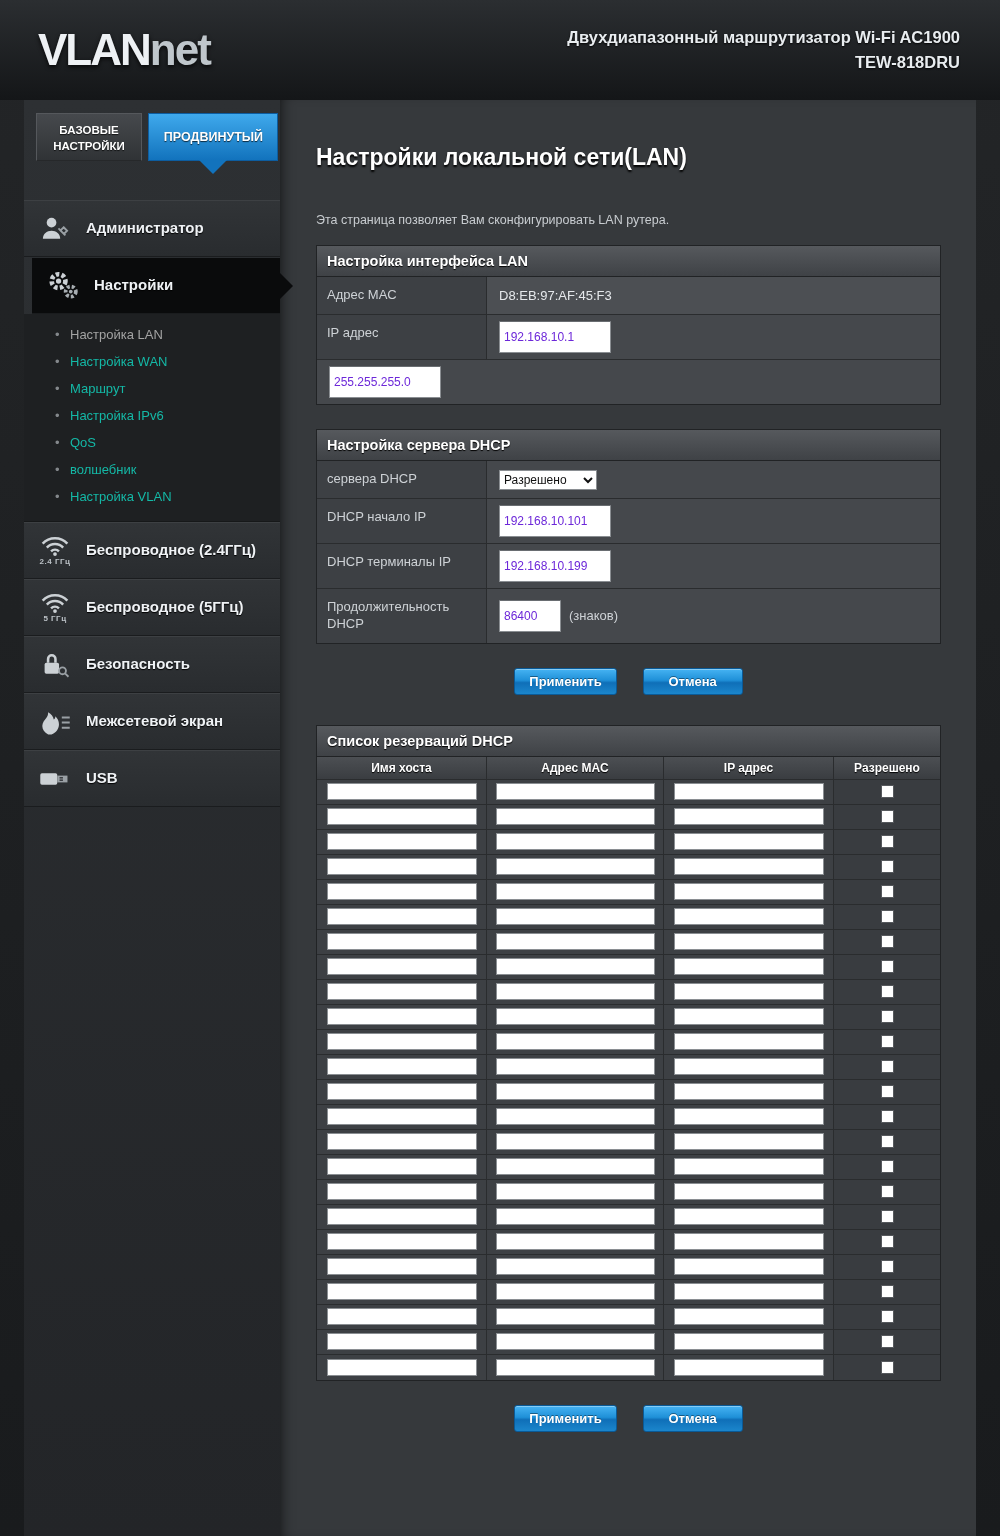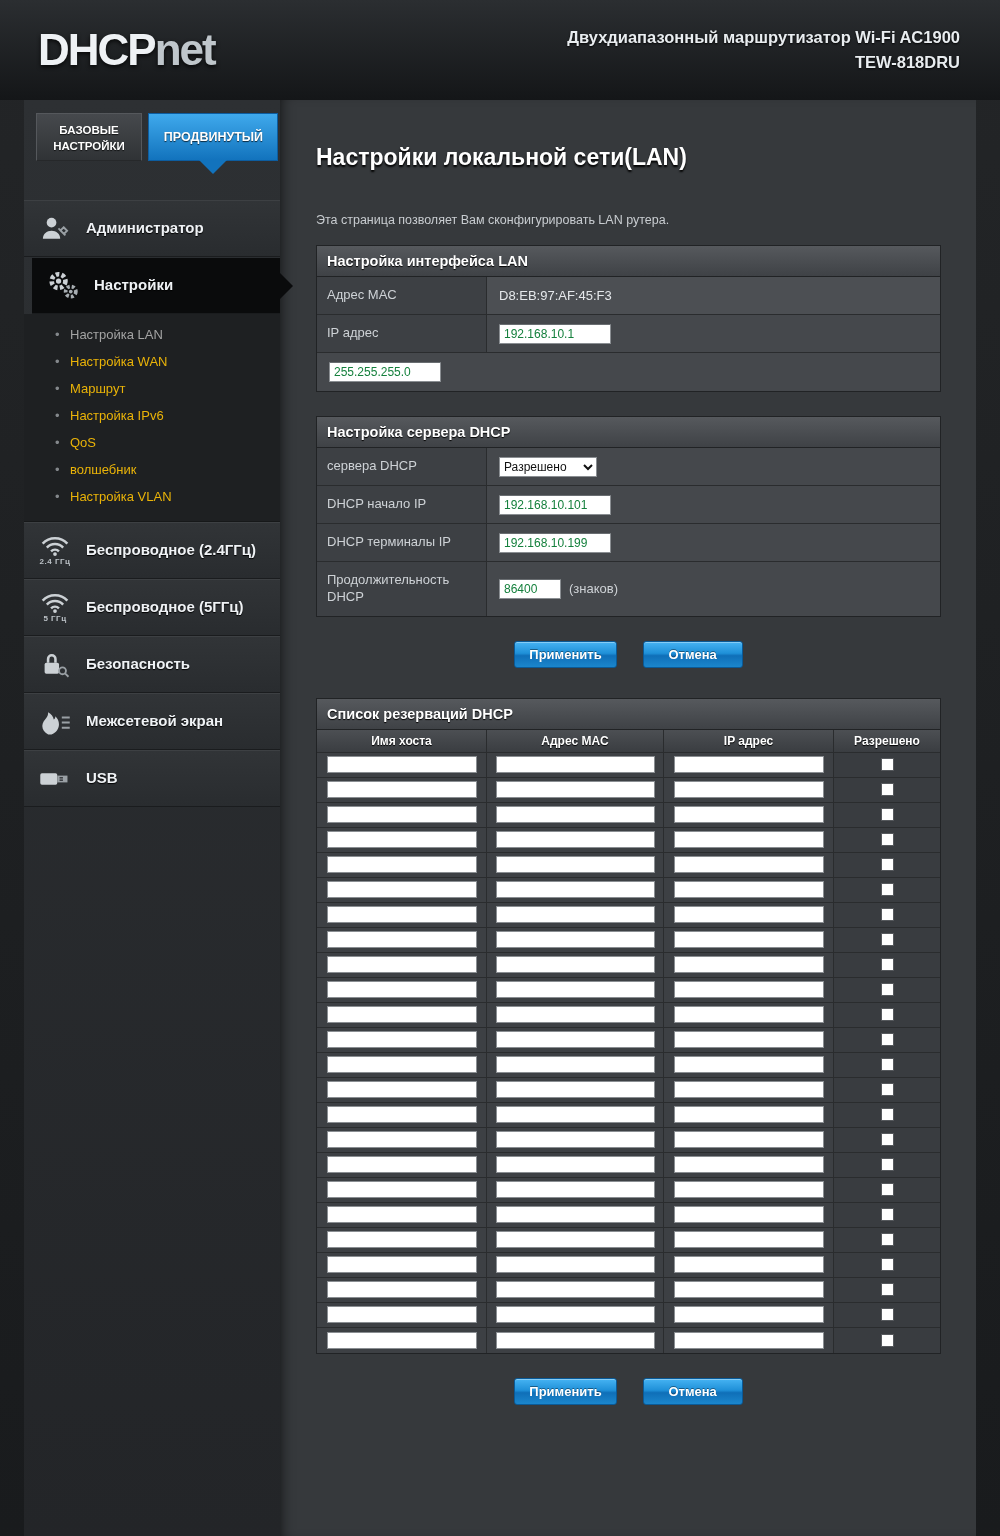--- a/index.html
+++ b/index.html
@@ -46,21 +46,21 @@
   .menu-item .ic { flex:0 0 62px; display:flex; flex-direction:column; align-items:center;
                    justify-content:flex-start; gap:1px; }
   .menu-item .lbl { font-weight:bold; font-size:15px; color:#eff2f5; line-height:1.25;
                     padding-right:6px; text-shadow:0 1px 1px #000; }
   .menu-item.active { background:#0a0b0c; border-top-color:#2a2d30;margin-left:8px; }
   .menu-item.active::after { content:''; position:absolute; right:-13px; top:50%; margin-top:-13px;
                              border:13px solid transparent; border-left:13px solid #0a0b0c; border-right:0; }
   .ic-cap { font-size:8px; font-weight:bold; color:#bcc2c7; letter-spacing:.5px; }
 
   .submenu { background:#1e2022; padding:7px 0 11px; border-bottom:1px solid #161819; }
-  .submenu-item { position:relative; padding:6px 8px 6px 46px; font-size:13px; color:#eab308; cursor:pointer; }
+  .submenu-item { position:relative; padding:6px 8px 6px 46px; font-size:13px; color:#14b8a6; cursor:pointer; }
   .submenu-item::before { content:'•'; position:absolute; left:31px; color:#84888c; }
   .submenu-item.active { color:#a3a3a3; }
 
   
   .page-title { font-size:23px; font-weight:bold; color:#fff; margin-bottom:42px;
                 text-shadow:0 2px 2px #000; }
   .desc { font-size:12.5px; color:#c9cdd1; margin-bottom:18px; }
 
   .section { width:625px; border:1px solid #212325; margin-bottom:24px; background:#3d4044; }
   .sec-hd { padding:7px 10px; background:linear-gradient(#56595d,#3f4246);
@@ -68,22 +68,22 @@
             text-shadow:0 1px 1px #000; }
   .frow { display:flex; border-bottom:1px solid #2a2c2e; min-height:38px; }
   .frow:last-child { border-bottom:none; }
   .frow .fl { flex:0 0 170px; padding:10px; font-size:13px; color:#ced2d6;
               border-right:1px solid #2a2c2e; background:#3d4044; line-height:1.3; }
   .frow .fv { flex:1; display:flex; align-items:center; padding:6px 12px; gap:8px;
               background:#45484c; font-size:13px; color:#e5e8eb; }
   .frow.static .fv { background:#4c4f53; }
   .sfx { font-size:13px; color:#ced2d6; }
 
-  input.txt { height:20px; border:1px solid #8a8e92; border-top-color:#696d71; background:#fff;
-              font:12px "Liberation Sans", sans-serif; color:#15803d; padding:0 4px; width:112px; }
+  input.txt { height:32px; border:1px solid #8a8e92; border-top-color:#696d71; background:#fff;
+              font:12px "Liberation Sans", sans-serif; color:#6d28d9; padding:0 4px; width:112px; }
   input.txt.short { width:62px; }
   select.sel { height:20px; min-width:98px; font:12px "Liberation Sans", sans-serif; color:#111;
                background:#fff; border:1px solid #8a8e92; }
 
   .btns { width:625px; display:flex; justify-content:center; gap:26px; margin:4px 0 30px; }
   .btn { min-width:100px; height:27px; padding:0 14px; cursor:pointer;
          background:linear-gradient(#46b3f3,#1f90d8 45%,#0f6fb8 55%,#1b86cc);
          border:1px solid #0a5a97; border-radius:3px; color:#fff;
          font:bold 13px "Liberation Sans", sans-serif; text-shadow:0 -1px 0 rgba(0,0,0,.4);
          box-shadow:inset 0 1px 0 rgba(255,255,255,.35); }
@@ -107,21 +107,21 @@
          padding:0 26px; background:#121416; border-top:1px solid #2d3033; }
   .ftr-left { font-size:12px; color:#84888c; }
   .ftr-right { display:flex; align-items:center; gap:9px; font-size:12.5px; font-weight:bold; color:#dadee1; }
 </style>
 </head>
 <body>
 
 <div class="page">
 
   <div class="hdr">
-    <div class="logo"><span>DHCP</span><span class="net">net</span></div>
+    <div class="logo"><span>VLAN</span><span class="net">net</span></div>
     <div class="hdr-title">
       <div>Двухдиапазонный маршрутизатор Wi-Fi AC1900</div>
       <div>TEW-818DRU</div>
     </div>
   </div>
 
   <div class="wrap">
 
     <div class="sidebar">
       <div class="tabs">

